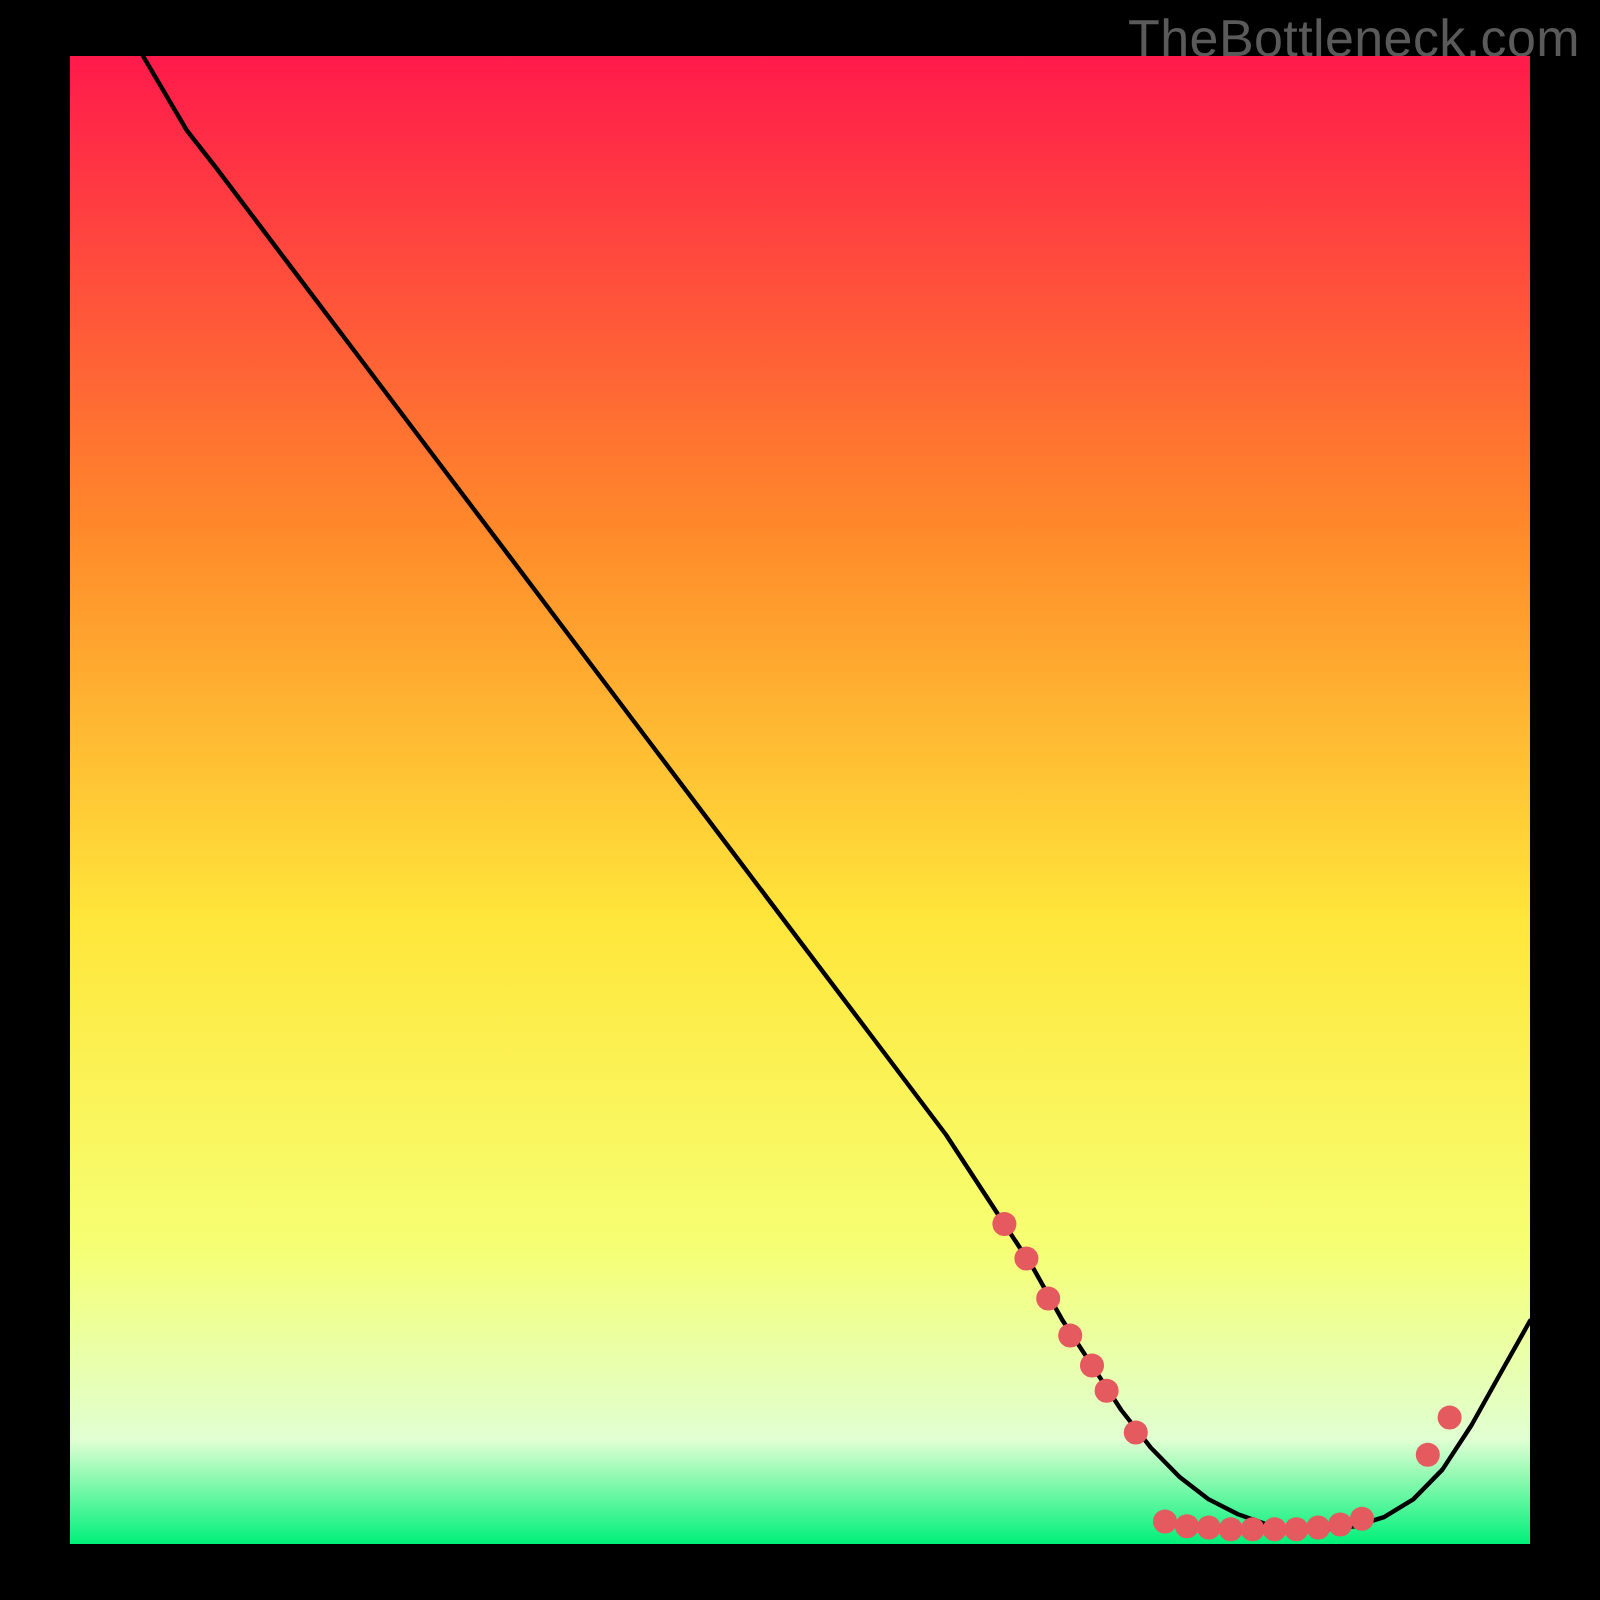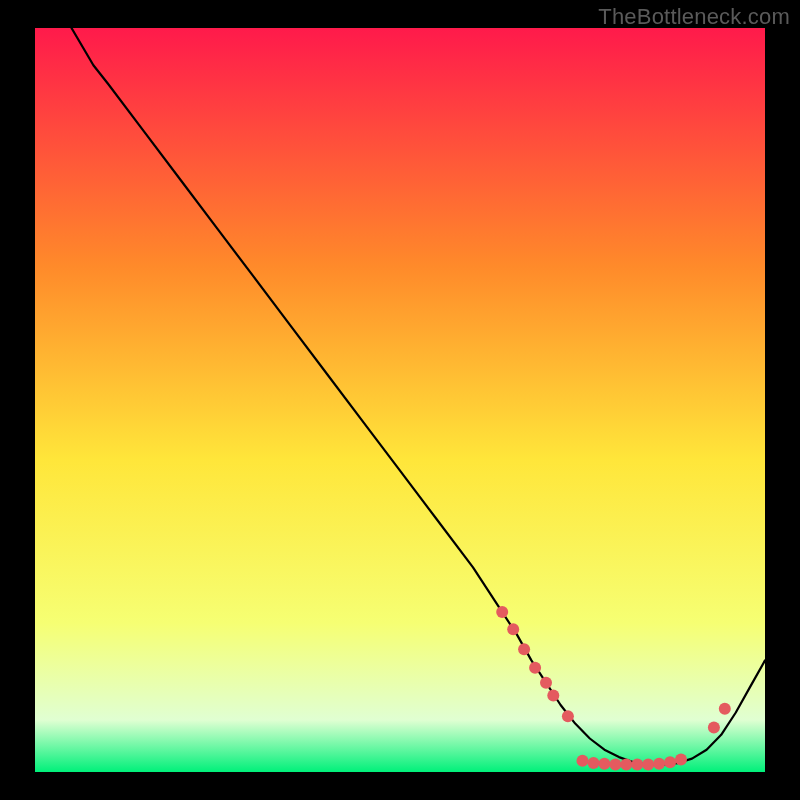--- a/index.html
+++ b/index.html
@@ -15,21 +15,21 @@
     position: relative;
     width: 800px;
     height: 800px;
     background: #000;
   }
   .watermark {
     position: absolute;
     top: 4px;
     right: 10px;
     color: #5a5a5a;
-    font-size: 22px;
+    font-size: 26px;
     font-weight: 400;
     letter-spacing: 0.2px;
     user-select: none;
   }
   .plot {
     position: absolute;
     left: 35px;
     top: 28px;
     width: 730px;
     height: 744px;

